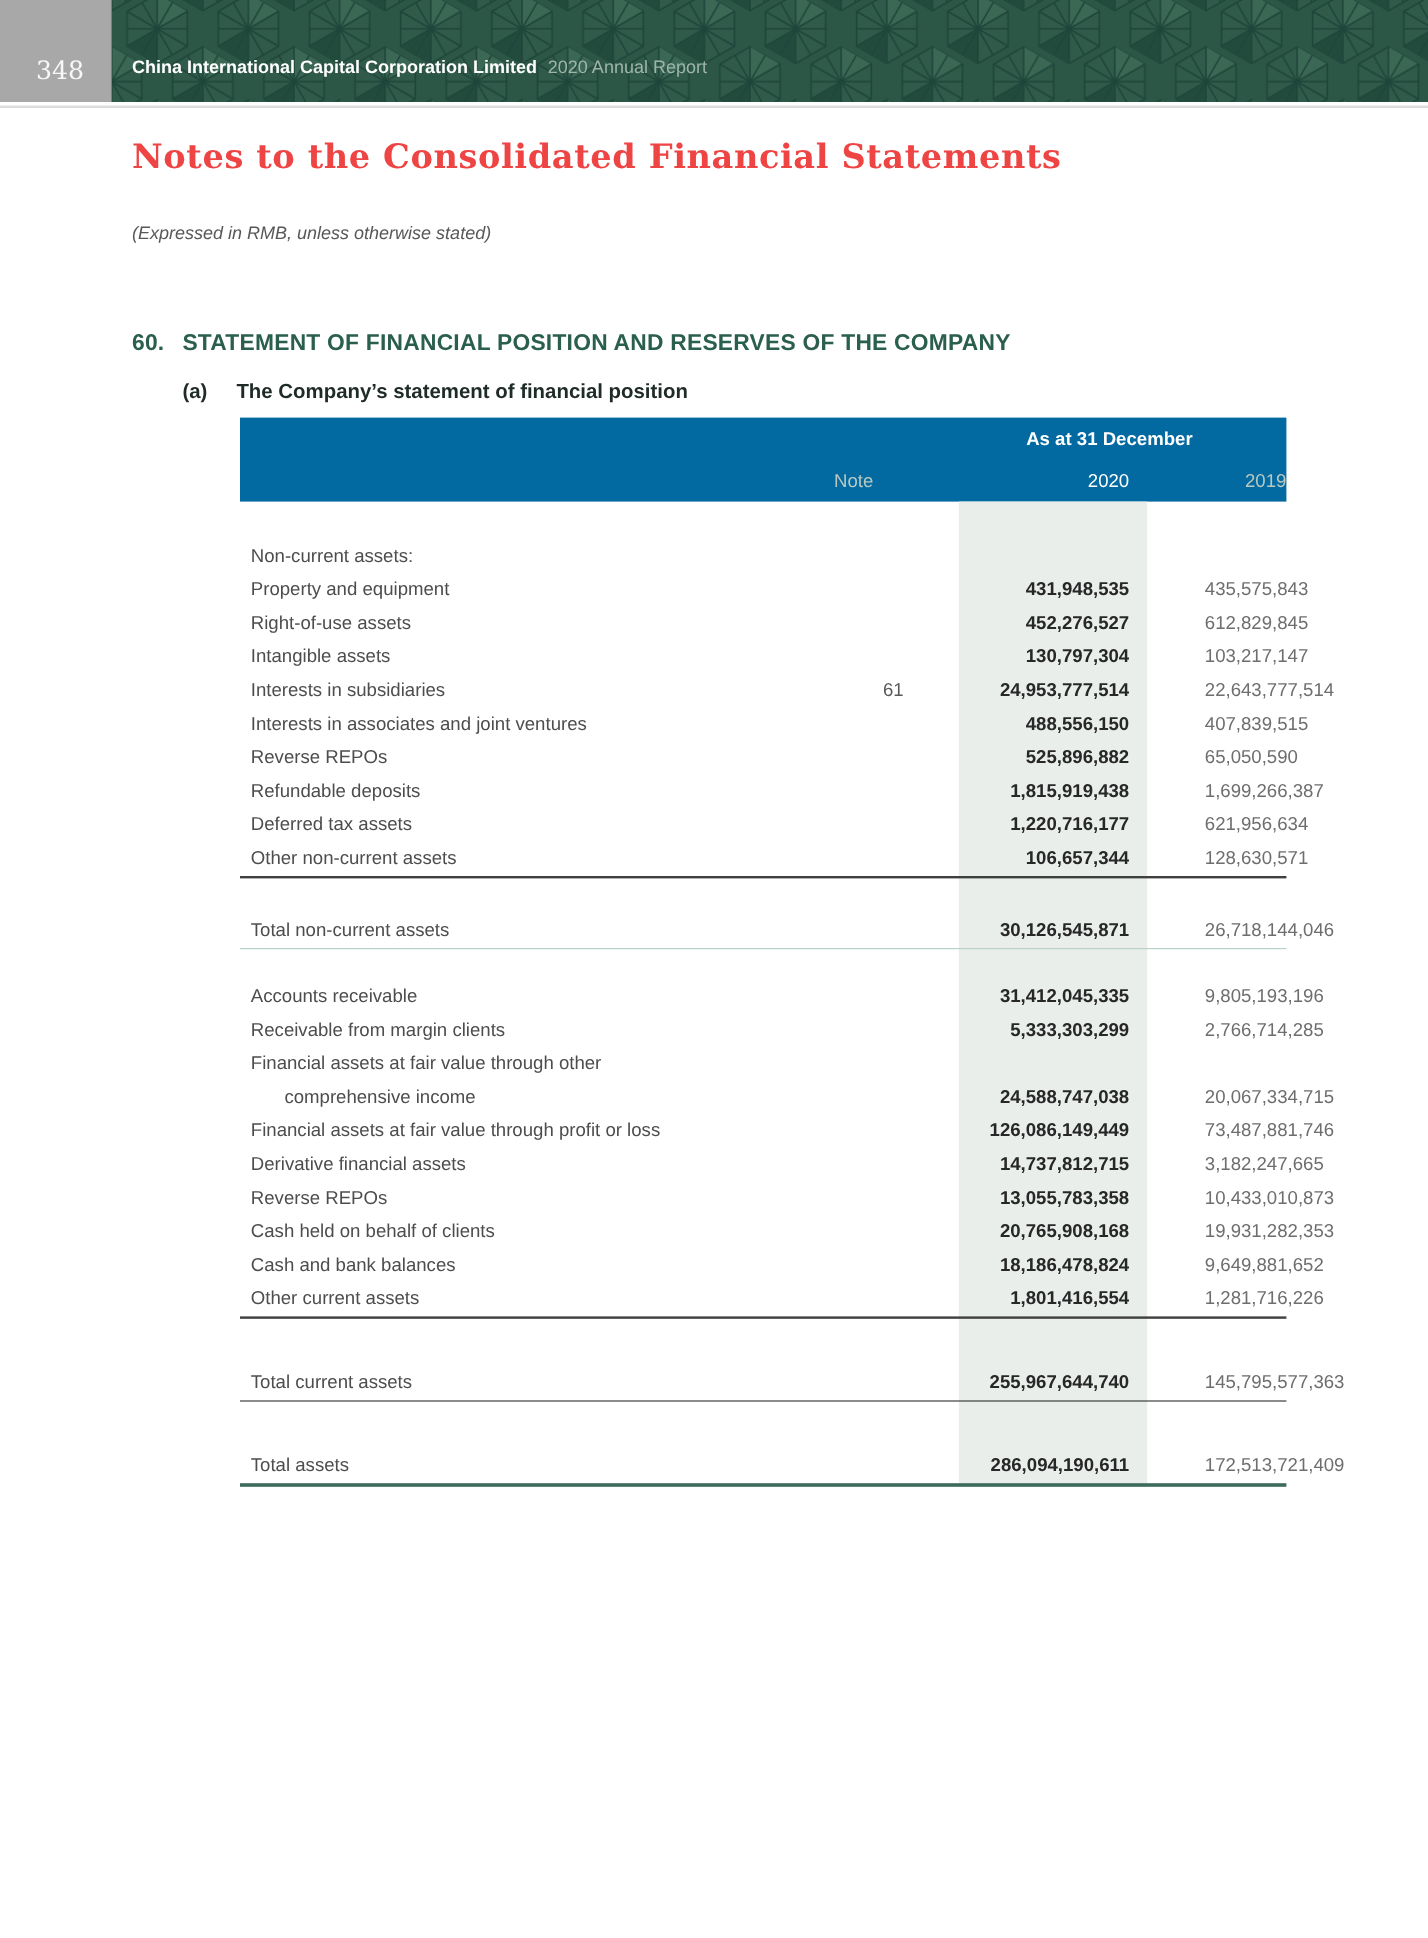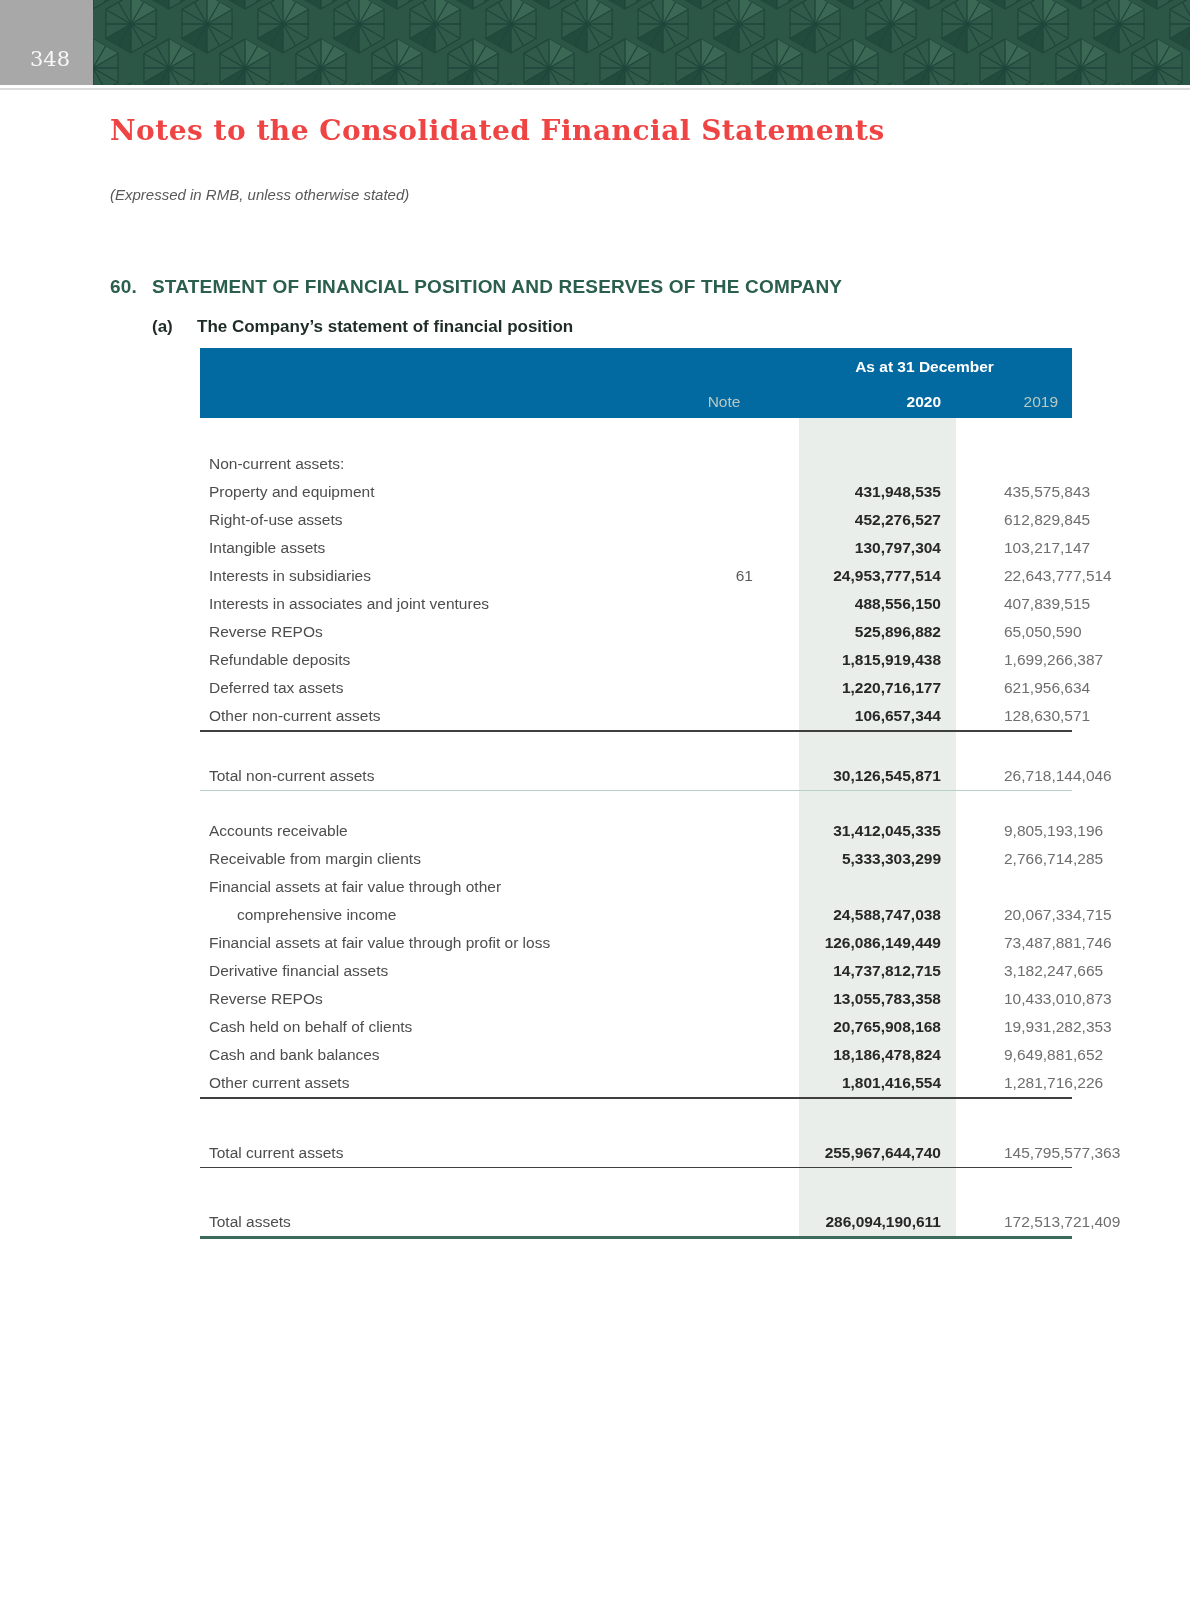--- a/index.html
+++ b/index.html
@@ -60,23 +60,23 @@
     display:grid;
     grid-template-columns:495px 58px 203px 116px;
     grid-template-rows:38px 32px;
     align-items:center;
   }
   .t-head .group{
     grid-column:3 / 5;grid-row:1;
     text-align:center;color:#ffffff;font-weight:700;font-size:15.5px;
     transform:translateX(12px);
   }
-  .t-head .h-note{grid-column:2;grid-row:2;text-align:center;color:#b7cac2;font-size:15.5px;}
-  .t-head .h-2020{grid-column:3;grid-row:2;text-align:right;color:#ffffff;font-weight:700;font-size:15.5px;padding-right:15px;}
-  .t-head .h-2019{grid-column:4;grid-row:2;text-align:right;color:#b7cac2;font-size:15.5px;padding-right:14px;}
+  .t-head .h-note{grid-column:2;grid-row:2;text-align:left;color:#b7cac2;font-size:15.5px;}
+  .t-head .h-2020{grid-column:3;grid-row:2;text-align:right;color:#ffffff;font-weight:400;font-size:15.5px;padding-right:15px;}
+  .t-head .h-2019{grid-column:4;grid-row:2;text-align:right;color:#b7cac2;font-size:15.5px;padding-right:0;}
   .t-body{position:relative;}
   .shade{
     position:absolute;left:599px;top:0;bottom:0;width:157px;
     background:#e9eeeb;z-index:0;
   }
   .t-row{
     position:relative;z-index:1;height:28px;
     display:grid;grid-template-columns:495px 58px 203px 116px;
     align-items:center;font-size:15.5px;color:#4d4d4d;
   }
@@ -115,20 +115,23 @@
             </g>
           </g>
           <use href="#star" x="-38" y="-44"></use>
           <use href="#star" x="38" y="-44"></use>
           <use href="#star" x="-38" y="44"></use>
           <use href="#star" x="38" y="44"></use>
         </pattern>
       </defs>
       <rect width="100%" height="100%" fill="url(#asanoha)"></rect>
     </svg>
+    <div class="banner-text">
+      <span class="company">China International Capital Corporation Limited</span><span class="report">2020 Annual Report</span>
+    </div>
   </div>
 
   <div class="header-rule"></div>
 
   <h1 class="doc-title">Notes to the Consolidated Financial Statements</h1>
   <p class="doc-subtitle">(Expressed in RMB, unless otherwise stated)</p>
 
   <div class="section-heading">
     <span class="sec-num">60.</span>
     <span class="sec-text">STATEMENT OF FINANCIAL POSITION AND RESERVES OF THE COMPANY</span>

